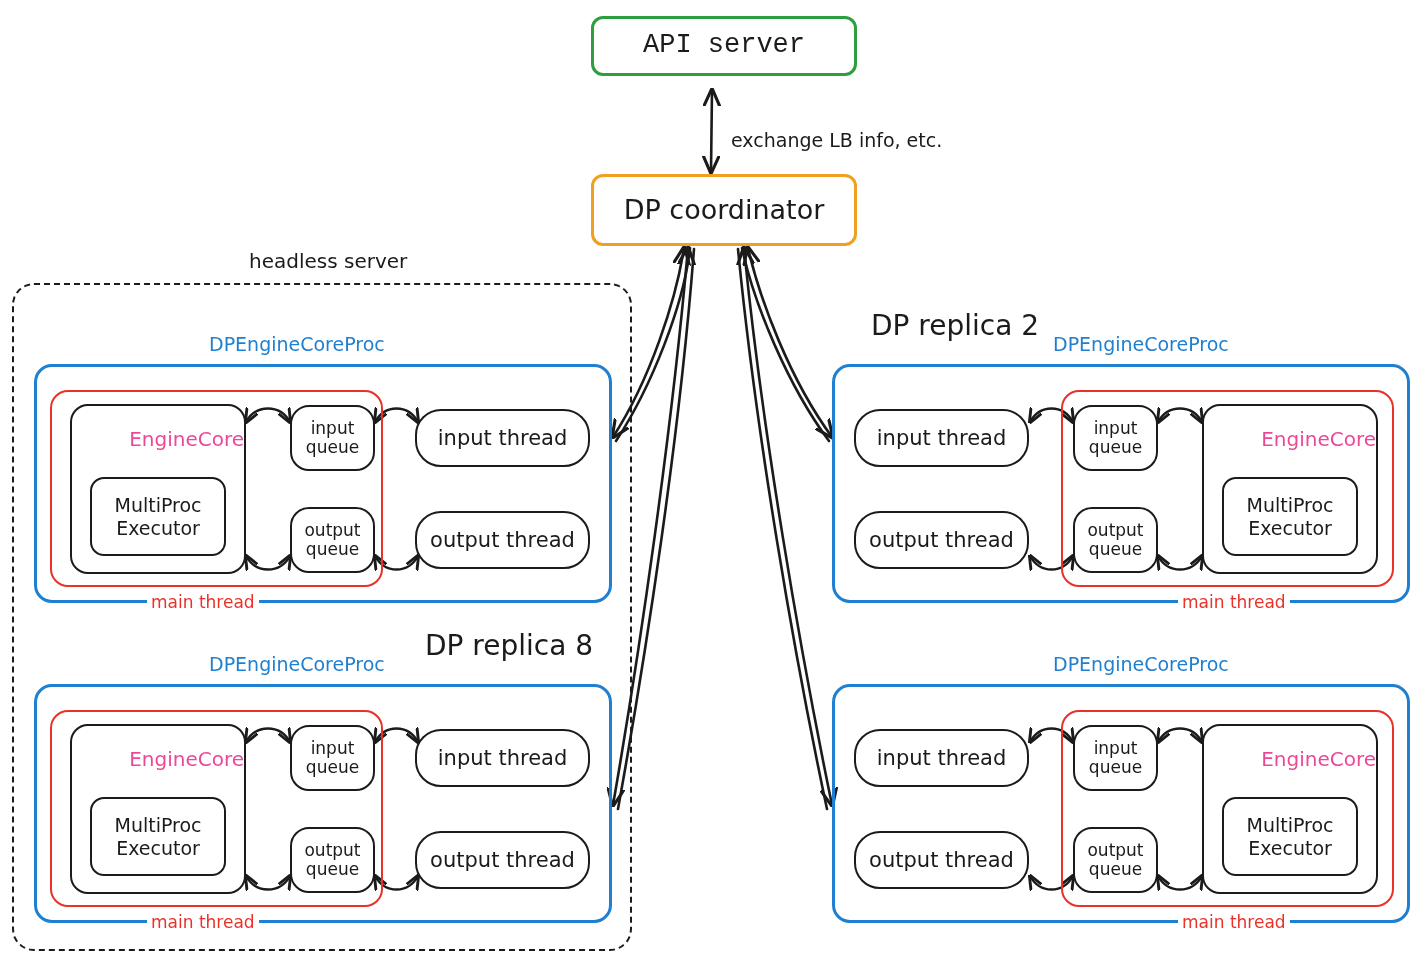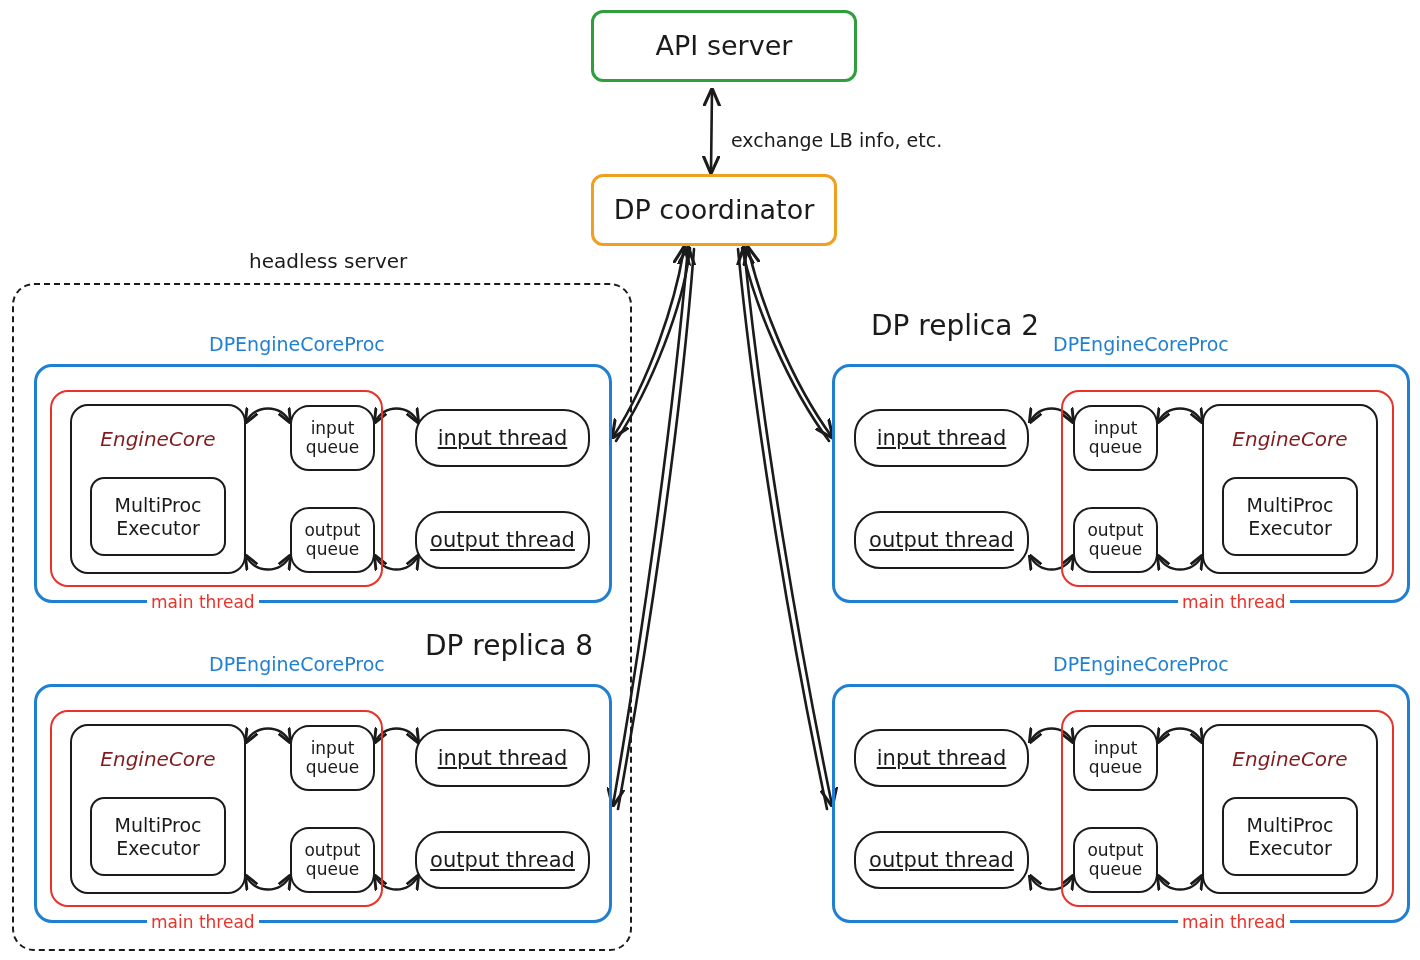--- a/index.html
+++ b/index.html
@@ -68,32 +68,31 @@
     border: 2.5px solid #1b1b1b;
     border-radius: 14px;
     background: #ffffff;
     display: flex;
     align-items: center;
     justify-content: center;
     text-align: center;
     white-space: pre-line;
     color: #1b1b1b;
   }
-  .box.thread { font-size: 21px; border-radius: 26px; text-decoration: underline; }
+  .box.thread { font-size: 21px; border-radius: 26px; }
   .box.queue  { font-size: 17px; border-radius: 19px; line-height: 1.12; }
   .box.core   { border-radius: 18px; align-items: flex-start; }
   .box.mpe    { font-size: 19px; border-radius: 14px; line-height: 1.2; }
 
   .core-label {
     position: absolute;
     left: 0; right: 0;
-    text-align: center;
+    text-align: right;
     font-size: 20px;
-    color: #7f1d1d;
-    font-style: italic;
+    color: #ec4899;
   }
 
   
   .cap {
     position: absolute;
     color: #1b1b1b;
     white-space: nowrap;
   }
   .cap.replica  { font-size: 28px; }
   .cap.proclab  { font-size: 19px; color: #1f7fd0; }
@@ -153,25 +152,25 @@
       <path d="M1030,556 C1040,574 1063,574 1073,556" marker-start="url(#ahs)" marker-end="url(#ahs)"></path>
       <path d="M1158,556 C1168,574 1192,574 1202,556" marker-start="url(#ahs)" marker-end="url(#ahs)"></path>
 
       <path d="M1030,742 C1040,724 1063,724 1073,742" marker-start="url(#ahs)" marker-end="url(#ahs)"></path>
       <path d="M1158,742 C1168,724 1192,724 1202,742" marker-start="url(#ahs)" marker-end="url(#ahs)"></path>
       <path d="M1030,876 C1040,894 1063,894 1073,876" marker-start="url(#ahs)" marker-end="url(#ahs)"></path>
       <path d="M1158,876 C1168,894 1192,894 1202,876" marker-start="url(#ahs)" marker-end="url(#ahs)"></path>
     </g>
   </svg>
 
-  <div class="node pill api" style="left:591px; top:10px; width:266px; height:72px;">API server</div>
+  <div class="node pill api" style="left:591px; top:16px; width:266px; height:60px;font-family:Liberation Mono, monospace;">API server</div>
 
   <div class="cap edgelab" style="left:731px; top:129px;">exchange LB info, etc.</div>
 
-  <div class="node pill coord" style="left:591px; top:174px; width:246px; height:72px;">DP coordinator</div>
+  <div class="node pill coord" style="left:591px; top:174px; width:266px; height:72px;">DP coordinator</div>
 
   <div class="cap headless" style="left:249px; top:249px;">headless server</div>
   <div class="frame dashed" style="left:12px; top:283px; width:620px; height:668px;"></div>
 
   <div class="cap proclab" style="left:209px; top:333px;">DPEngineCoreProc</div>
 
   <div class="frame proc" style="left:34px; top:364px; width:578px; height:239px;"></div>
   <div class="frame mainth" style="left:50px; top:390px; width:333px; height:197px;"></div>
   <div class="cap mainlab" style="left:147px; top:592px;">main thread</div>
 

